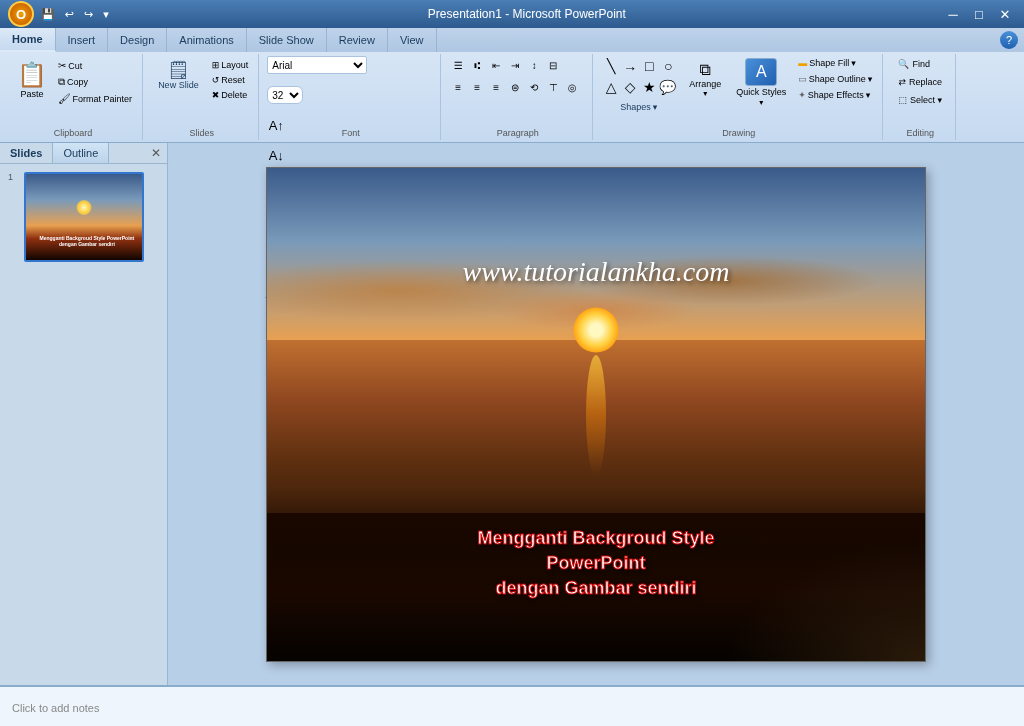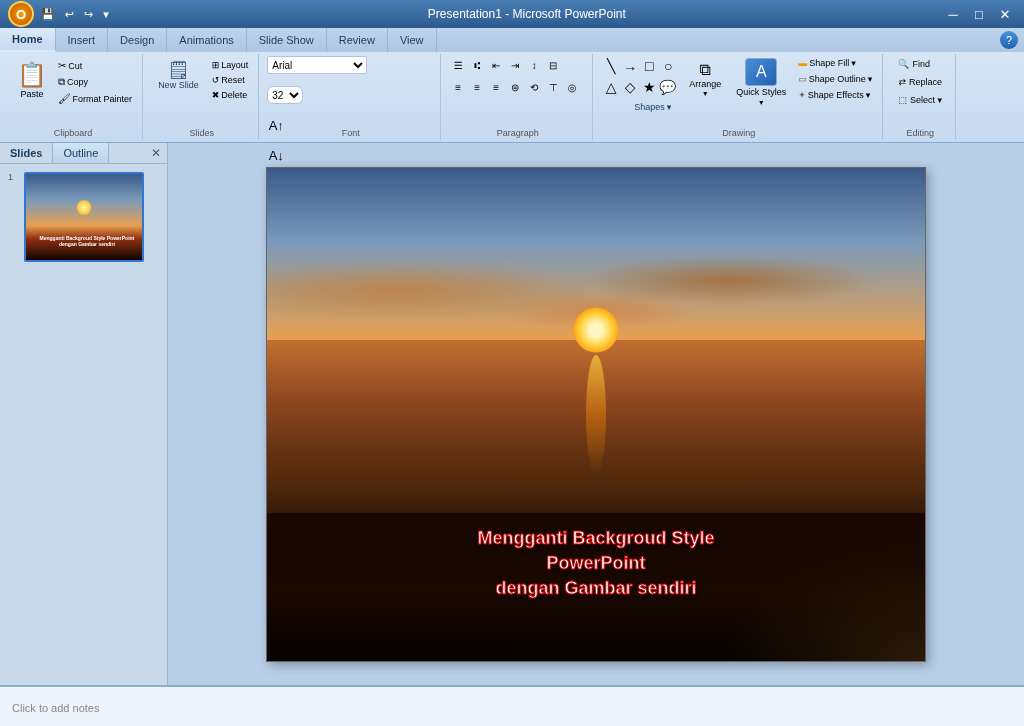--- a/index.html
+++ b/index.html
@@ -356,21 +356,21 @@
           <div style="display:grid; grid-template-columns: repeat(4,18px); gap:1px; margin-bottom:2px;">
             <div class="shape-icon">╲</div>
             <div class="shape-icon">→</div>
             <div class="shape-icon">□</div>
             <div class="shape-icon">○</div>
             <div class="shape-icon">△</div>
             <div class="shape-icon">◇</div>
             <div class="shape-icon">★</div>
             <div class="shape-icon">💬</div>
           </div>
-          <div style="display:flex; align-items:center; justify-content:flex-end; margin-top:2px;">
+          <div style="display:flex; align-items:center; justify-content:center; margin-top:2px;">
             <div class="ribbon-btn" style="flex-direction:row; font-size:9px; gap:2px;">
               <span>Shapes</span>
                 <span>▾</span>
             </div>
           </div>
         </div>
 
         <div class="arrange-btn">
           <div style="font-size:16px;">⧉</div>
           <div style="font-size:9px;">Arrange</div>
@@ -455,20 +455,21 @@
       <div class="slide-clouds"></div>
       <div class="slide-sea"></div>
       <div class="slide-shore"></div>
       <div class="slide-sun"></div>
       <div class="slide-reflection"></div>
 
       <div style="position:absolute;bottom:0;left:0;right:0;height:35%;background:linear-gradient(to top,#050200 0%,#1a0800 40%,transparent 100%);"></div>
 
       <div style="position:absolute;bottom:0;right:0;width:200px;height:120px;background:radial-gradient(ellipse at right bottom,#2a1a0a 0%,transparent 70%);border-radius:50% 0 0 0;"></div>
 
+      <div class="slide-title-text">www.tutorialankha.com</div>
 
       <div class="slide-subtitle-text">
         <span style="white-space:pre-line;">Mengganti Backgroud Style PowerPoint
 dengan Gambar sendiri</span>
       </div>
     </div>
   </div>
 
 </div>
 

